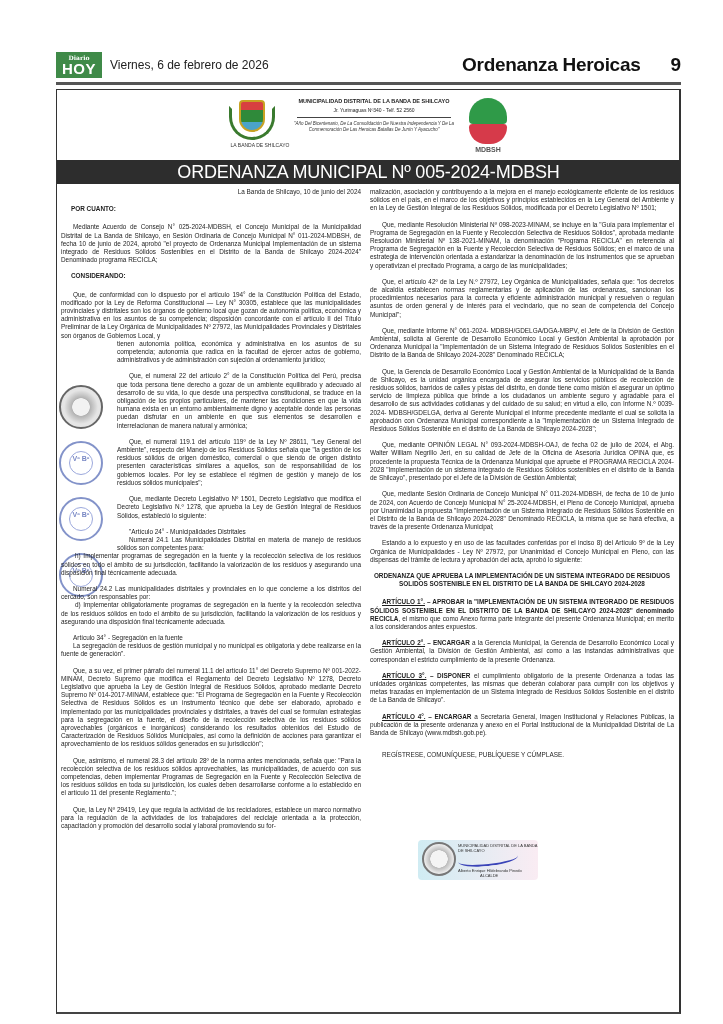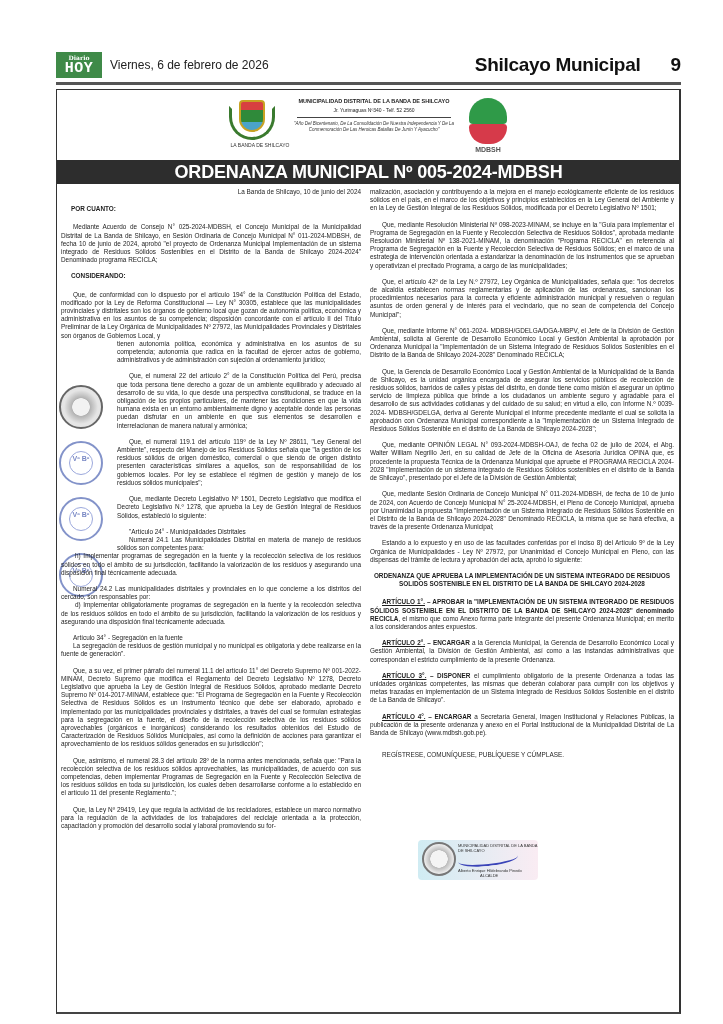--- a/index.html
+++ b/index.html
@@ -2,21 +2,21 @@
 <html><head>
 <meta charset="utf-8">
 <style>
   * { box-sizing: border-box; margin: 0; padding: 0; }
   html, body { width: 723px; height: 1024px; background: #ffffff; overflow: hidden; }
   body { font-family: "Liberation Sans", sans-serif; color: #1a1a1a; position: relative; }
 
   .masthead { position: absolute; left: 56px; top: 50px; width: 625px; height: 30px; display: flex; align-items: center; }
   .logo { width: 46px; height: 26px; background: #3f8a48; color: #fff; display: flex; flex-direction: column; align-items: center; justify-content: center; line-height: 1; }
   .logo .small { font-size: 6px; font-weight: bold; font-family: "DejaVu Serif", serif; }
-  .logo .big { font-size: 15px; font-weight: bold; font-family: Liberation Mono, monospace; letter-spacing: 0.5px; }
+  .logo .big { font-size: 15px; font-weight: bold; font-family: Liberation Sans, sans-serif; letter-spacing: 0.5px; }
   .date { margin-left: 8px; font-size: 12px; color: #222; font-family: "Liberation Sans", sans-serif; }
   .section-title { margin-left: auto; font-size: 19px; font-weight: bold; color: #111; letter-spacing: -0.3px; }
   .page-num { margin-left: 30px; font-size: 19px; font-weight: bold; color: #111; }
   .rule { position: absolute; left: 56px; top: 82px; width: 625px; height: 3px; background: #555; }
 
   .frame { position: absolute; left: 56px; top: 89px; width: 625px; height: 925px; border: 1px solid #333; border-right: 2px solid #333; border-bottom: 2px solid #444; background: #fff; }
 
   .letterhead { position: absolute; left: 160px; top: 4px; width: 310px; height: 64px; }
   .crest { position: absolute; left: 8px; top: 4px; width: 56px; height: 58px; }
   .crest-shield { position: absolute; left: 14px; top: 2px; width: 26px; height: 32px; border-radius: 4px 4px 13px 13px; border: 2px solid #c8a222; background: linear-gradient(#d84040 0 30%, #2f8a3a 30% 70%, #4aa3c9 70%); }
@@ -25,21 +25,21 @@
   .lh-text { position: absolute; left: 72px; top: 4px; width: 170px; text-align: center; }
   .lh-name { font-size: 5.5px; font-weight: bold; color: #222; }
   .lh-address { font-size: 5px; color: #222; margin-top: 3px; }
   .lh-rule { height: 1px; background: #444; margin: 4px 8px 3px; }
   .lh-motto { font-size: 4.5px; font-style: italic; color: #333; line-height: 1.3; }
   .mdbsh-logo { position: absolute; left: 246px; top: 2px; width: 50px; height: 60px; }
   .mdbsh-top { position: absolute; left: 6px; top: 2px; width: 38px; height: 26px; background: #2f9a48; border-radius: 19px 19px 4px 4px; }
   .mdbsh-bottom { position: absolute; left: 6px; top: 28px; width: 38px; height: 20px; background: #d63a4a; border-radius: 4px 4px 19px 19px; }
   .mdbsh-label { position: absolute; left: 0; top: 50px; width: 50px; text-align: center; font-size: 7px; font-weight: bold; color: #555; }
 
-  .title-bar { position: absolute; left: 0; top: 70px; width: 623px; height: 24px; background: #2d2d2d; color: #fff; display: flex; align-items: center; justify-content: center; font-size: 18px; font-weight: bold; letter-spacing: -0.2px; }
+  .title-bar { position: absolute; left: 0; top: 70px; width: 623px; height: 24px; background: #2d2d2d; color: #fff; display: flex; align-items: center; justify-content: center; font-size: 18px; font-weight: normal; letter-spacing: -0.2px; }
 
   .col { position: absolute; top: 98px; font-size: 6.4px; line-height: 8.2px; color: #1d1d1d; text-align: justify; }
   .col-left { left: 4px; width: 300px; }
   .col-right { left: 313px; width: 304px; }
   .col p { text-indent: 12px; margin-bottom: 8px; }
   .col p.noindent { text-indent: 0; }
   .col .place-date { text-align: right; text-indent: 0; margin-bottom: 9px; }
   .col .heading { font-weight: bold; text-indent: 10px; margin-bottom: 10px; }
   .col .wrap-left { margin-left: 56px; }
   .col .center-bold { font-weight: bold; text-align: center; text-indent: 0; margin: 4px 0 10px; }
@@ -61,21 +61,21 @@
 </style>
 </head>
 <body>
 
 <div class="masthead">
   <div class="logo">
     <span class="small">Diario</span>
     <span class="big">HOY</span>
   </div>
   <span class="date">Viernes, 6 de febrero de  2026</span>
-  <span class="section-title">Shilcayo Municipal</span>
+  <span class="section-title">Ordenanza Heroicas</span>
   <span class="page-num">9</span>
 </div>
 <div class="rule"></div>
 
 <div class="frame">
 
   <div class="letterhead">
     <div class="crest">
       <div class="crest-laurel"></div>
       <div class="crest-shield"></div>

